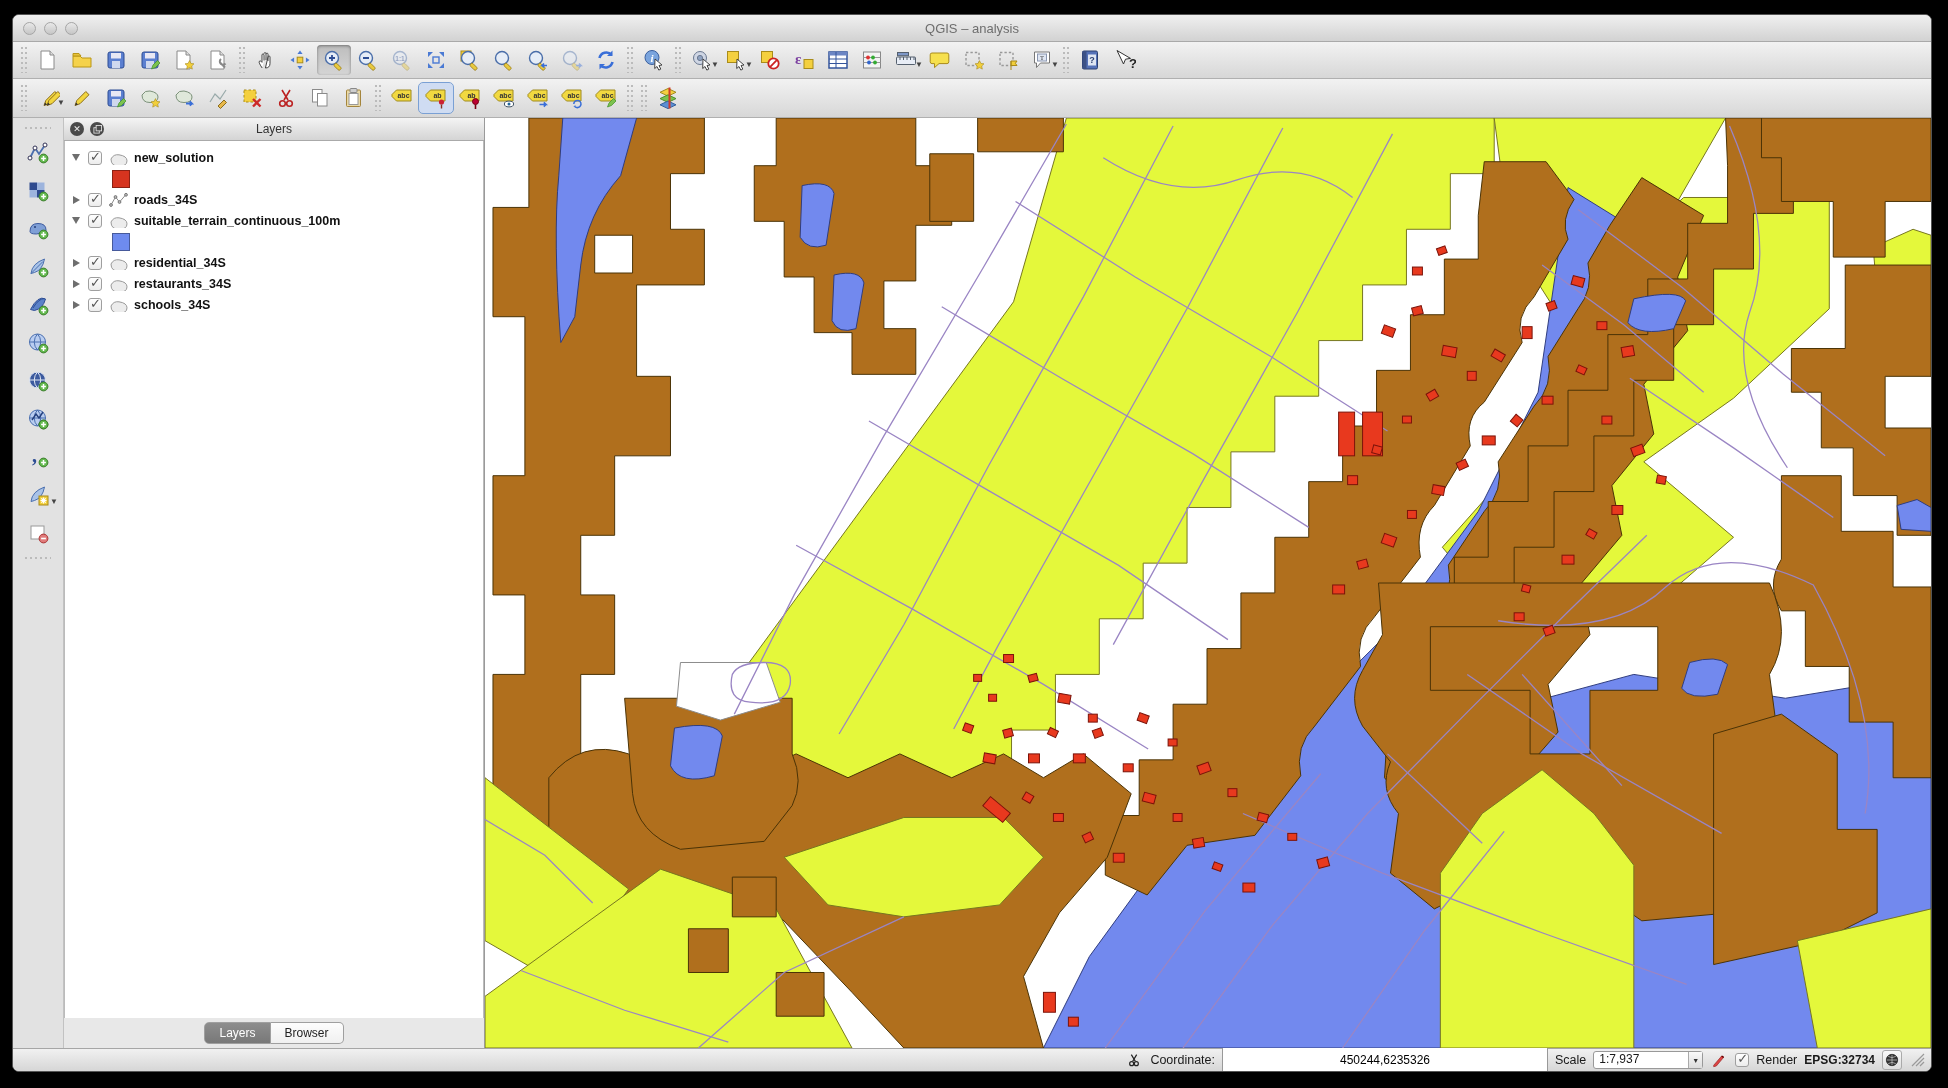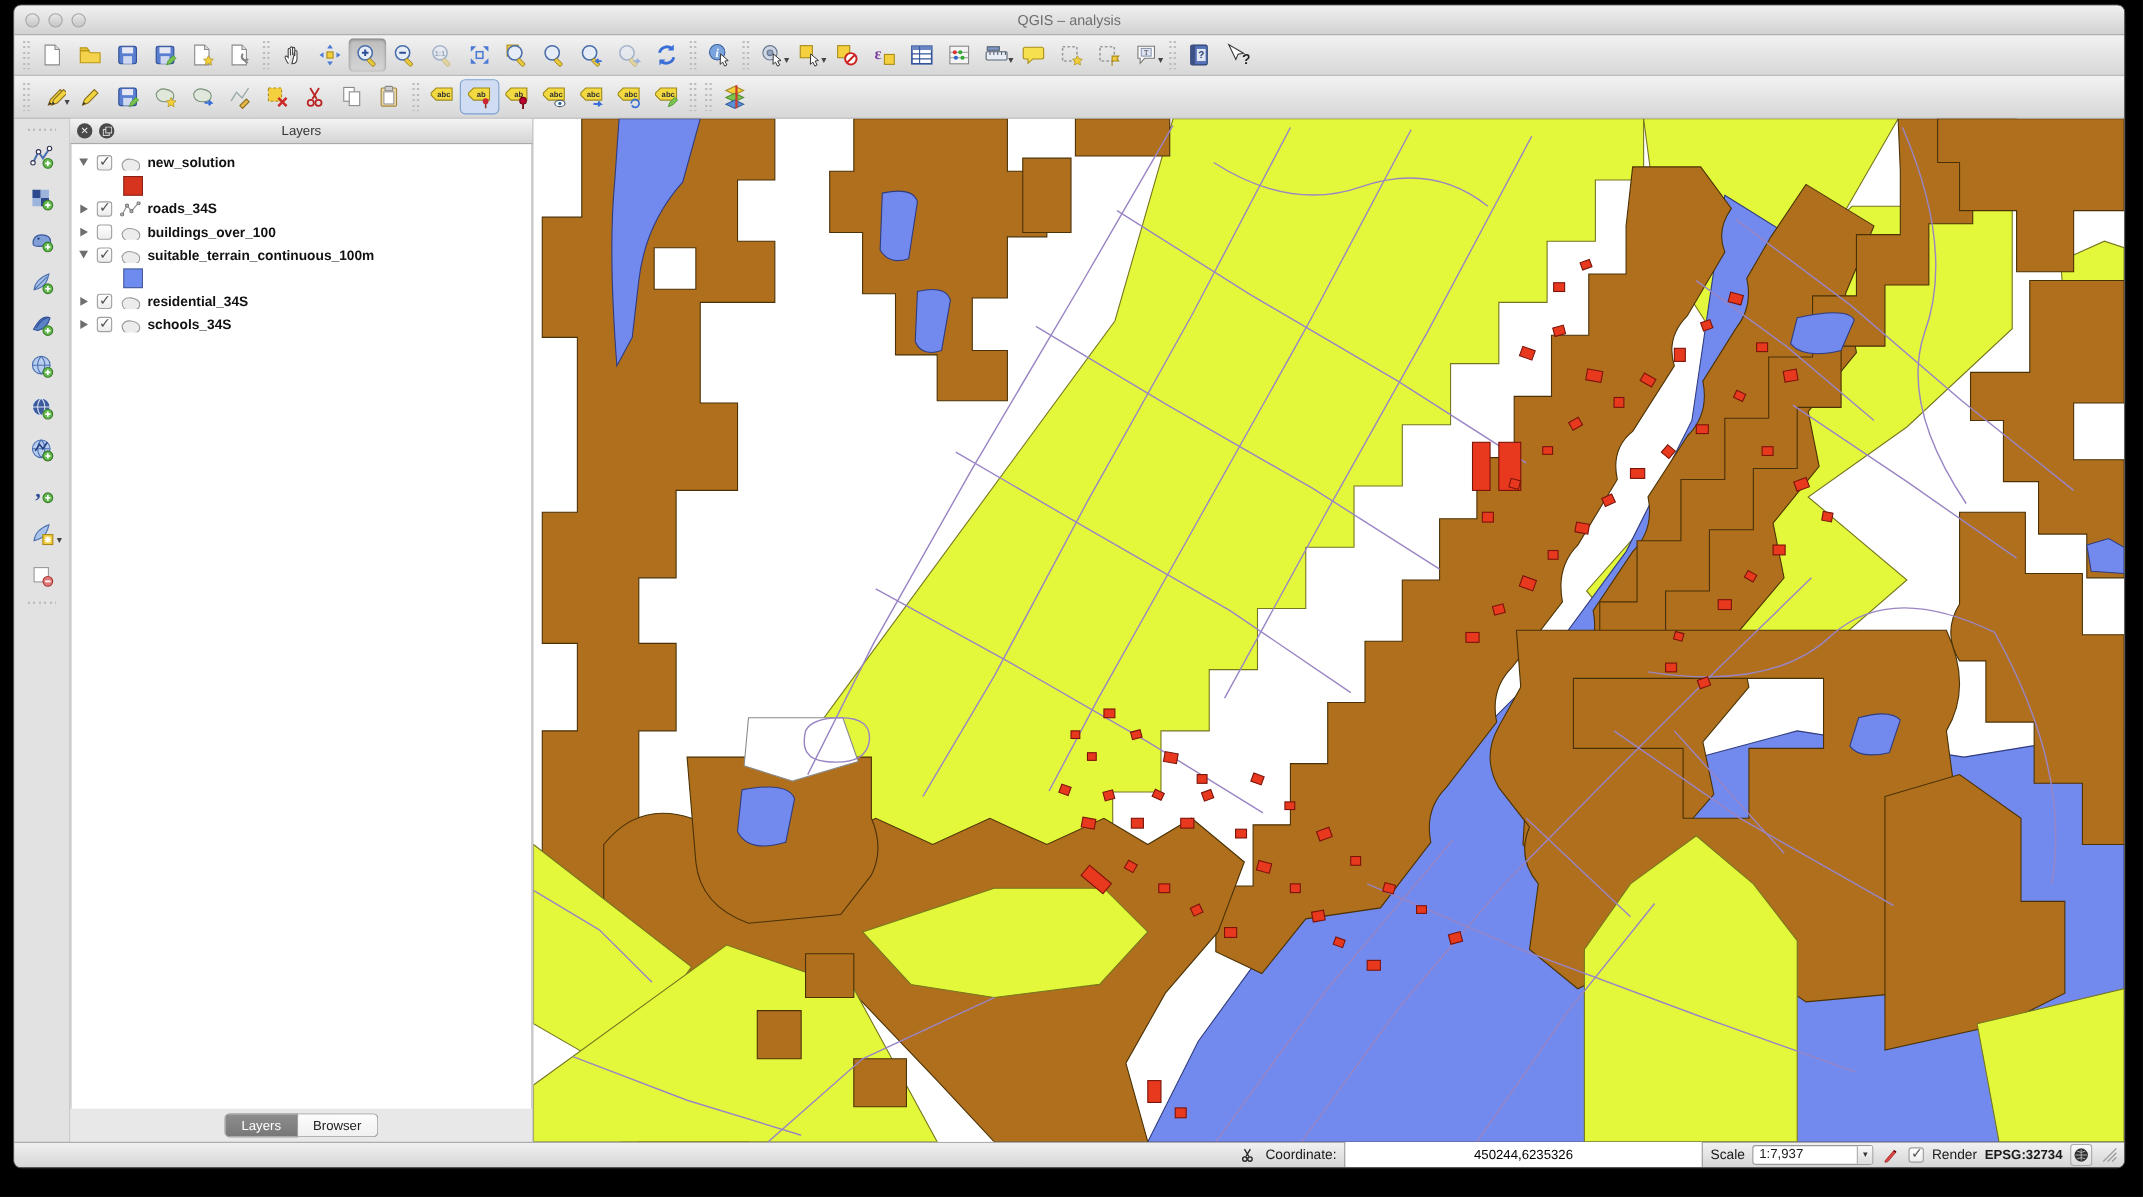--- a/index.html
+++ b/index.html
@@ -1,17 +1,17 @@
 <!DOCTYPE html>
 <html><head>
 <meta charset="utf-8">
 <style>
   html,body{margin:0;padding:0;background:#000;width:1948px;height:1088px;overflow:hidden;
     font-family:"Liberation Sans",sans-serif;-webkit-font-smoothing:antialiased;}
-  .window{position:absolute;left:12px;top:4px;width:1920px;height:1058px;background:#e6e6e6;
+  .window{position:absolute;left:12px;top:14px;width:1920px;height:1058px;background:#e6e6e6;
     border-radius:7px;overflow:hidden;display:flex;flex-direction:column;border:1px solid #555;box-sizing:border-box;}
   
   .titlebar{height:26px;background:linear-gradient(#f0f0f0,#d2d2d2);border-bottom:1px solid #a9a9a9;
     display:flex;align-items:center;position:relative;flex:0 0 auto;}
   .lights{display:flex;gap:8px;margin-left:10px;}
   .light{width:13px;height:13px;border-radius:50%;background:linear-gradient(#e8e8e8,#c6c6c6);border:1px solid #a5a5a5;box-sizing:border-box;}
   .title{position:absolute;left:0;right:0;text-align:center;font-size:13px;color:#6e6e6e;pointer-events:none;}
   
   .tbrow{background:linear-gradient(#f2f2f2,#d7d7d7);border-bottom:1px solid #b0b0b0;display:flex;align-items:center;padding:0 4px;flex:0 0 auto;}
   #toolbar-row1{height:36px;}
@@ -569,32 +569,20 @@
                 <circle cx="2" cy="12" r="1.4" fill="#bbb" stroke="#777"></circle>
                 <circle cx="6.5" cy="4" r="1.4" fill="#bbb" stroke="#777"></circle>
                 <circle cx="10.5" cy="9" r="1.4" fill="#bbb" stroke="#777"></circle>
                 <circle cx="17" cy="1.8" r="1.4" fill="#bbb" stroke="#777"></circle>
               </svg>
             </div>
             <span class="llabel">roads_34S</span>
           </div>
           <div class="lrow">
             <div class="expander">
-              <div class="tri-r"></div>
-            </div>
-            <div class="cbx"></div>
-            <div class="licon">
-              <svg viewBox="0 0 20 14">
-                <path d="M2 8 q2.5 -5 8 -4.2 q8 1.2 8 6 q0 5.5 -8 5.5 q-8 0 -8 -7.3z" fill="#ececec" stroke="#9a9a9a"></path>
-              </svg>
-            </div>
-            <span class="llabel">buildings_over_100</span>
-          </div>
-          <div class="lrow">
-            <div class="expander">
               <div class="tri-d"></div>
             </div>
             <div class="cbx checked"></div>
             <div class="licon">
               <svg viewBox="0 0 20 14">
                 <path d="M2 8 q2.5 -5 8 -4.2 q8 1.2 8 6 q0 5.5 -8 5.5 q-8 0 -8 -7.3z" fill="#ececec" stroke="#9a9a9a"></path>
               </svg>
             </div>
             <span class="llabel">suitable_terrain_continuous_100m</span>
           </div>
@@ -605,20 +593,32 @@
             <div class="expander">
               <div class="tri-r"></div>
             </div>
             <div class="cbx checked"></div>
             <div class="licon">
               <svg viewBox="0 0 20 14">
                 <path d="M2 8 q2.5 -5 8 -4.2 q8 1.2 8 6 q0 5.5 -8 5.5 q-8 0 -8 -7.3z" fill="#ececec" stroke="#9a9a9a"></path>
               </svg>
             </div>
             <span class="llabel">residential_34S</span>
+          </div>
+          <div class="lrow">
+            <div class="expander">
+              <div class="tri-r"></div>
+            </div>
+            <div class="cbx checked"></div>
+            <div class="licon">
+              <svg viewBox="0 0 20 14">
+                <path d="M2 8 q2.5 -5 8 -4.2 q8 1.2 8 6 q0 5.5 -8 5.5 q-8 0 -8 -7.3z" fill="#ececec" stroke="#9a9a9a"></path>
+              </svg>
+            </div>
+            <span class="llabel">restaurants_34S</span>
           </div>
           <div class="lrow">
             <div class="expander">
               <div class="tri-r"></div>
             </div>
             <div class="cbx checked"></div>
             <div class="licon">
               <svg viewBox="0 0 20 14">
                 <path d="M2 8 q2.5 -5 8 -4.2 q8 1.2 8 6 q0 5.5 -8 5.5 q-8 0 -8 -7.3z" fill="#ececec" stroke="#9a9a9a"></path>
               </svg>

